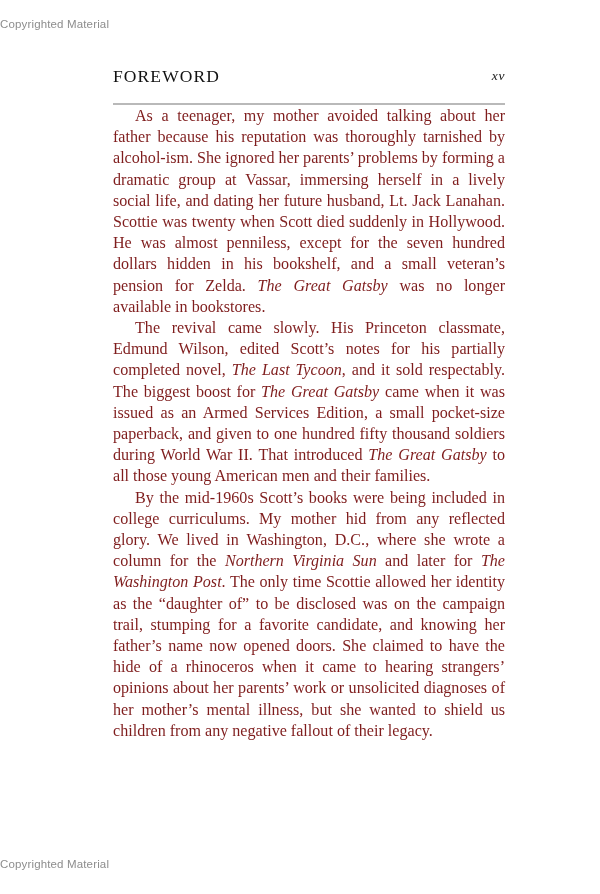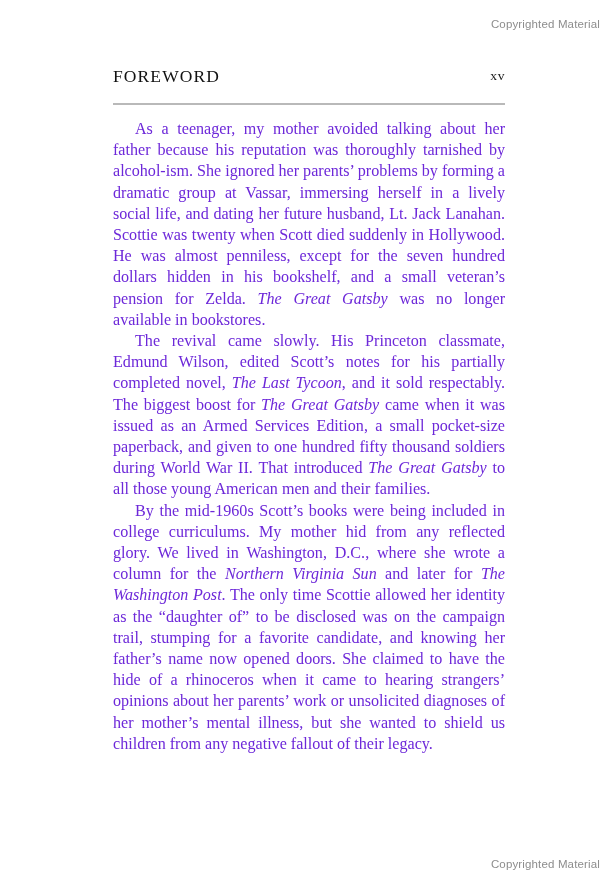--- a/index.html
+++ b/index.html
@@ -13,21 +13,21 @@
     font-family: "Liberation Serif", serif;
     color: #1a1a1a;
     position: relative;
     overflow: hidden;
   }
 
   .watermark {
     position: absolute;
     left: 0;
     width: 600px;
-    text-align: right;
+    text-align: left;
     font-family: "Liberation Sans", sans-serif;
     font-size: 11.5px;
     color: #8d8d8d;
     letter-spacing: 0.15px;
   }
   .watermark-top { top: 18px; }
   .watermark-bottom { top: 858px; }
 
   .page {
     position: absolute;
@@ -51,36 +51,36 @@
     color: #111111;
     white-space: nowrap;
   }
   .running-head-folio {
     position: absolute;
     right: 0;
     top: 2px;
     font-size: 13.5px;
     letter-spacing: 0.6px;
     color: #1a1a1a;
+    font-style: italic;
   }
   .head-rule {
     width: 392px;
     height: 2px;
     background: #b9b9b9;
     margin-top: 7px;
   }
 
   .body-text {
-    margin-top: 13px;
     font-size: 16.1px;
     line-height: 21.2px;
     text-align: justify;
     text-justify: inter-word;
     hyphens: manual;
-    color: #6d28d9;
+    color: #7f1d1d;
   }
   .body-text p {
     margin: 0;
     text-indent: 22px;
   }
   .body-text p i {
     font-style: italic;
   }
 </style>
 </head>

